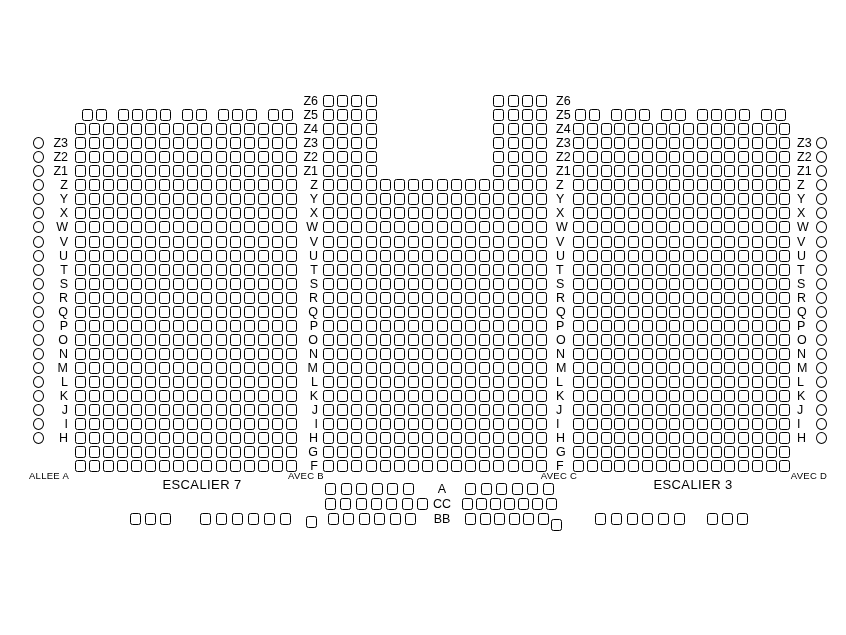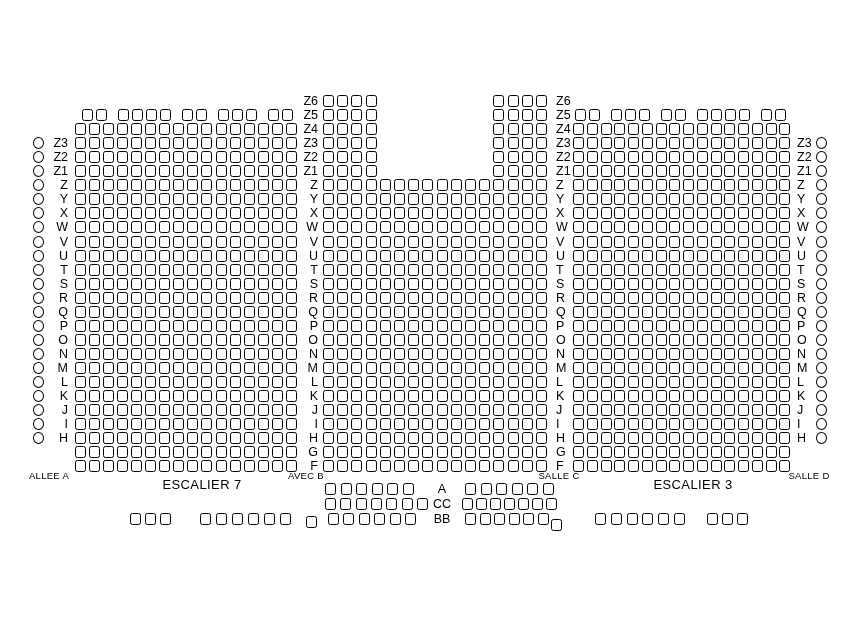--- a/index.html
+++ b/index.html
@@ -1450,22 +1450,22 @@
       <div class="seat" style="left: 642.4px; top: 513px;"></div>
       <div class="seat" style="left: 658.2px; top: 513px;"></div>
       <div class="seat" style="left: 674px; top: 513px;"></div>
       <div class="seat" style="left: 707px; top: 513px;"></div>
       <div class="seat" style="left: 722px; top: 513px;"></div>
       <div class="seat" style="left: 737px; top: 513px;"></div>
     </div>
 
   <div class="aisle" style="left:19px;  top:470px; width:60px;text-align:center;">ALLEE A</div>
   <div class="aisle" style="left:276px; top:470px; width:60px;">AVEC B</div>
-  <div class="aisle" style="left:529px; top:470px; width:60px;">SALLE C</div>
-  <div class="aisle" style="left:779px; top:470px; width:60px;">SALLE D</div>
+  <div class="aisle" style="left:529px; top:470px; width:60px;">AVEC C</div>
+  <div class="aisle" style="left:779px; top:470px; width:60px;">AVEC D</div>
 
   <div class="stair" style="left:147px; top:477px; width:110px;">ESCALIER 7</div>
   <div class="stair" style="left:638px; top:477px; width:110px;">ESCALIER 3</div>
 
   <div class="orchlab" style="left:422px; top:482px;">A</div>
   <div class="orchlab" style="left:422px; top:497px;">CC</div>
   <div class="orchlab" style="left:422px; top:512px;">BB</div>
 
 </div>
 

